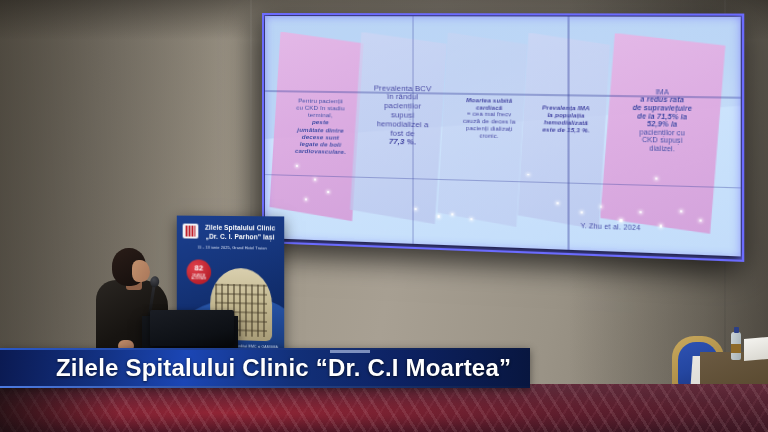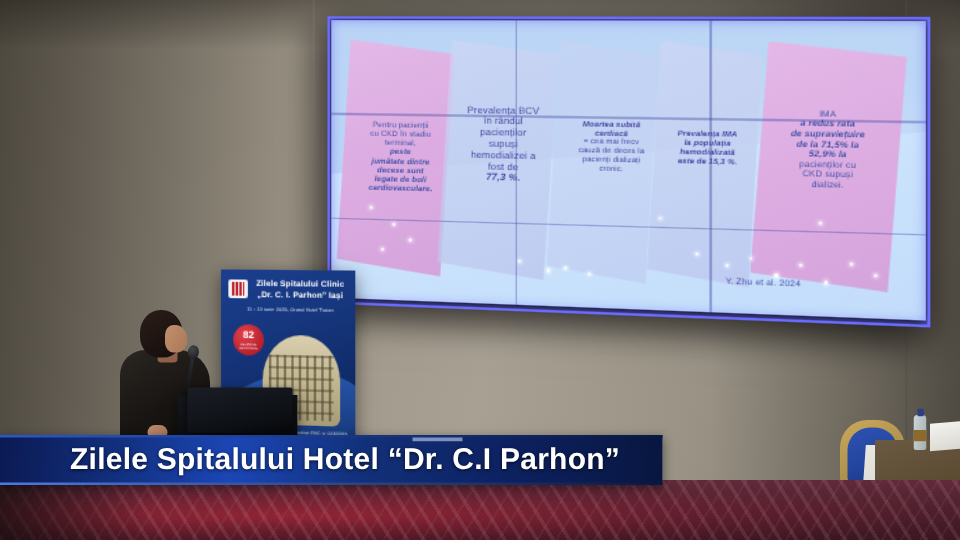--- a/index.html
+++ b/index.html
@@ -406,16 +406,16 @@
   <div class="sign"></div>
 
   <div class="carpet">
     <div class="carpet-pattern"></div>
   </div>
   <div class="floor-dark-left"></div>
 
   <div class="lower3">
     <div class="lower3-top"></div>
     <div class="lower3-tick"></div>
-    <div class="lower3-text">Zilele Spitalului Hotel “Dr. C.I Parhon”</div>
+    <div class="lower3-text">Zilele Spitalului Clinic “Dr. C.I Moartea”</div>
   </div>
 
 </div>
 
 </body></html>

